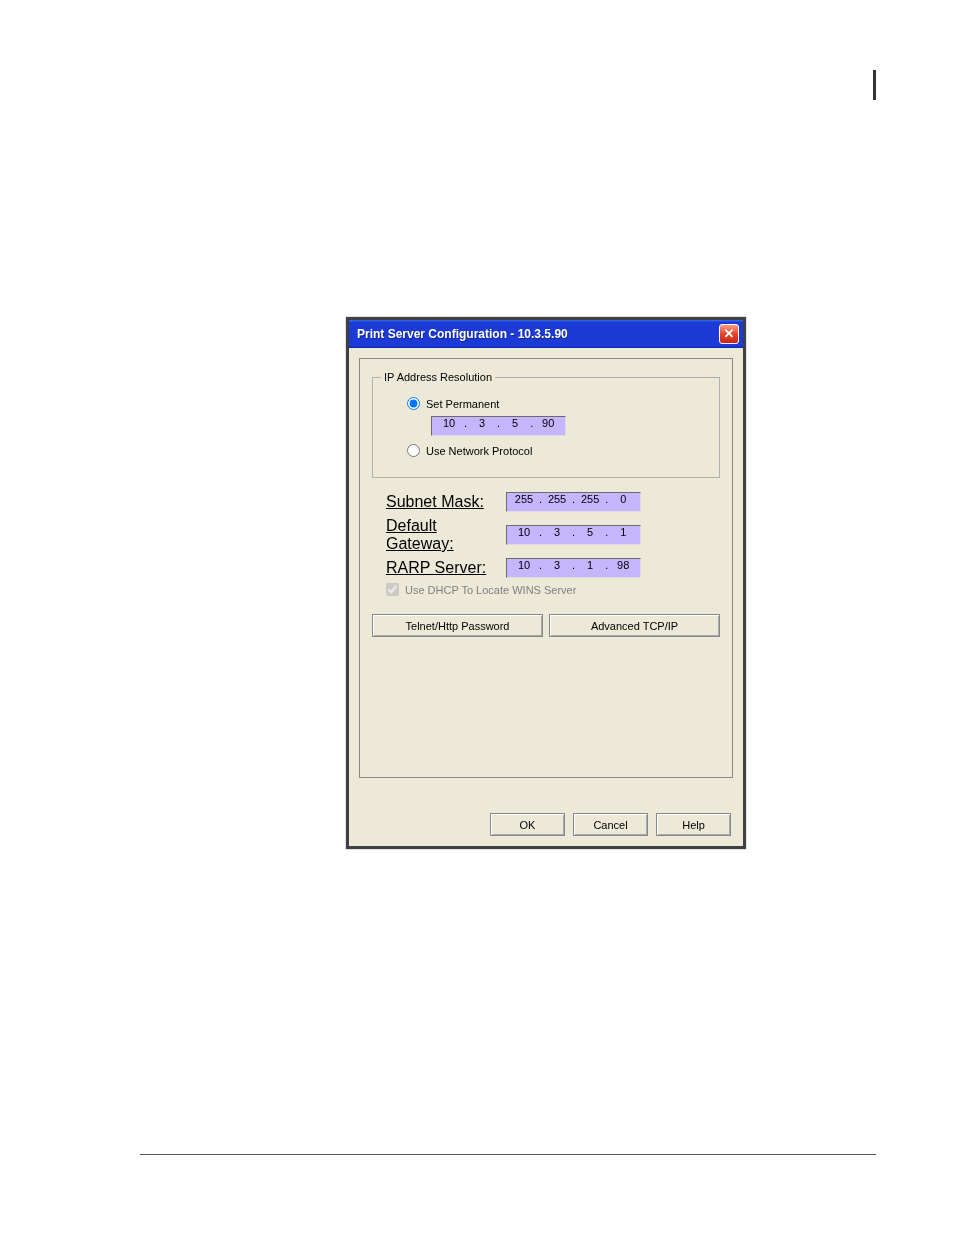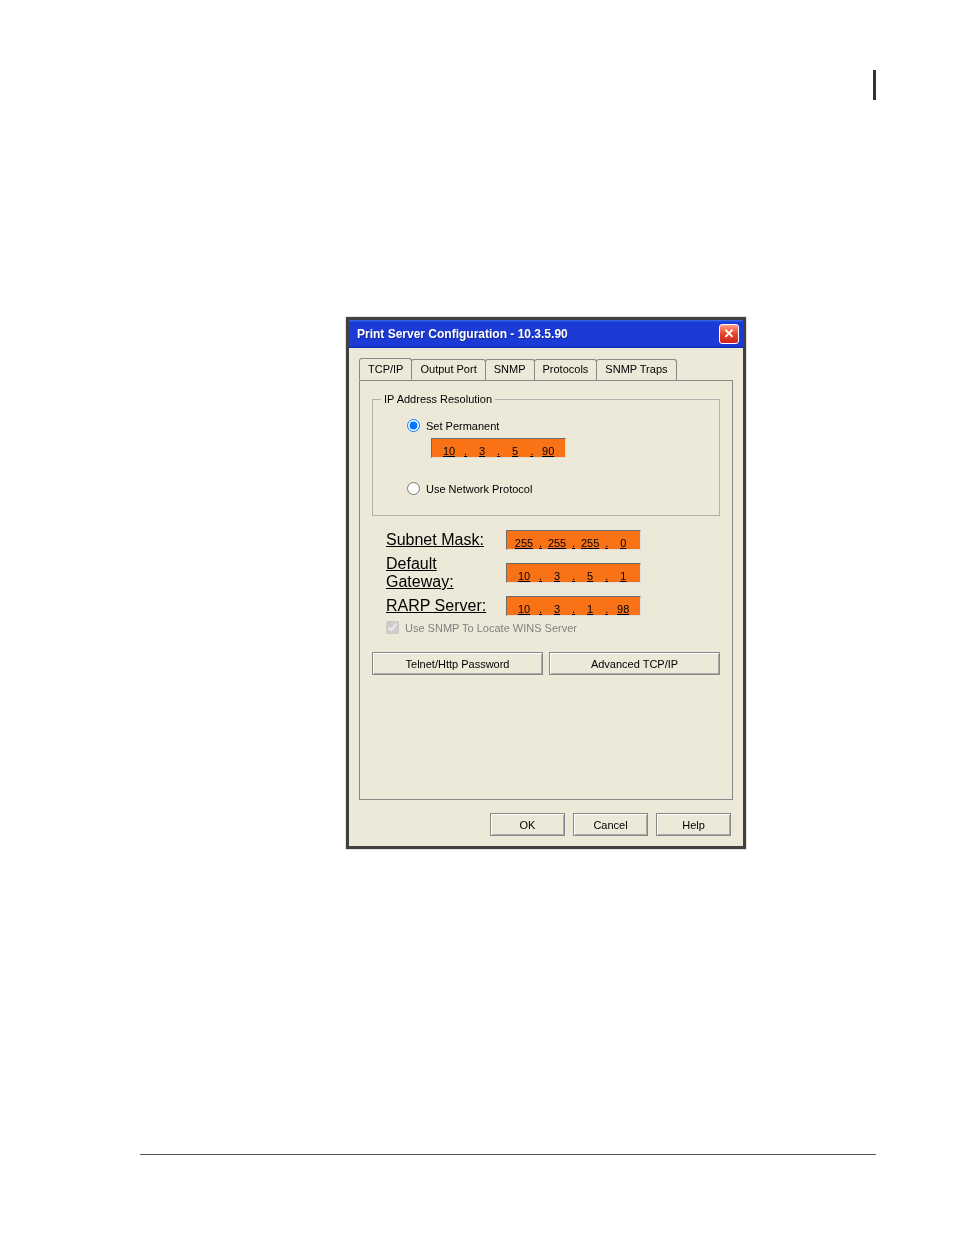--- a/index.html
+++ b/index.html
@@ -108,30 +108,29 @@
   }
   .radio-row {
     display: flex;
     align-items: center;
     gap: 6px;
     margin: 4px 0 6px 26px;
   }
   .radio-row input[type=radio] { margin:0; }
   .ipbox {
     display: inline-flex;
-    align-items: flex-end;
-    background: #f97316;
+    align-items: flex-start;
+    background: #c4b5fd;
     border-top: 1px solid #6b6b6b;
     border-left: 1px solid #6b6b6b;
     border-right: 1px solid #ddd;
     border-bottom: 1px solid #ddd;
     height: 20px;
     padding: 0 4px;
     font-size: 11px;
-    text-decoration: underline;
   }
   .ipbox span.oct {
     width: 26px;
     text-align: center;
     display:inline-block;
   }
   .ipbox span.dot { padding: 0 2px; color:#000; }
   .indent1 { margin-left: 50px; }
   .methods-col { margin-left: 50px; margin-top: 4px; }
   .ck-row {
@@ -184,27 +183,20 @@
 
 <div class="dialog">
   <div class="titlebar">
     <span class="title">Print Server Configuration - 10.3.5.90</span>
     <div class="close-btn">
       <span>✕</span>
     </div>
   </div>
   <div class="client">
 
-    <div class="tab-strip">
-      <div class="tab active"><span>TCP/IP</span></div>
-      <div class="tab"><span>Output Port</span></div>
-      <div class="tab"><span>SNMP</span></div>
-      <div class="tab"><span>Protocols</span></div>
-      <div class="tab"><span>SNMP Traps</span></div>
-    </div>
 
     <div class="tab-body">
 
       <fieldset class="groupbox">
         <legend>IP Address Resolution</legend>
 
         <div class="radio-row">
           <input type="radio" checked="" style="">
           <span>Set Permanent</span>
         </div>
@@ -213,21 +205,21 @@
             <span class="oct">10</span>
               <span class="dot">.</span>
             <span class="oct">3</span>
               <span class="dot">.</span>
             <span class="oct">5</span>
               <span class="dot">.</span>
             <span class="oct">90</span>
           </div>
         </div>
 
-        <div class="radio-row" style="margin-top:24px">
+        <div class="radio-row" style="margin-top:8px">
           <input type="radio" style="">
           <span>Use Network Protocol</span>
         </div>
 
       </fieldset>
 
       <div style="padding:0 14px">
         <div class="net-row">
           <span class="lbl">Subnet Mask:</span>
           <div class="ipbox">
@@ -259,21 +251,21 @@
               <span class="dot">.</span>
             <span class="oct">3</span>
               <span class="dot">.</span>
             <span class="oct">1</span>
               <span class="dot">.</span>
             <span class="oct">98</span>
           </div>
         </div>
         <div class="ck-row" style="margin-top:4px">
           <input type="checkbox" checked="" disabled="" style="">
-          <span class="disabled-text">Use SNMP To Locate WINS Server</span>
+          <span class="disabled-text">Use DHCP To Locate WINS Server</span>
         </div>
       </div>
 
       <div class="pair-btns">
         <button class="btn"><span>Telnet/Http Password</span></button>
         <button class="btn"><span>Advanced TCP/IP</span></button>
       </div>
 
     </div>
 

